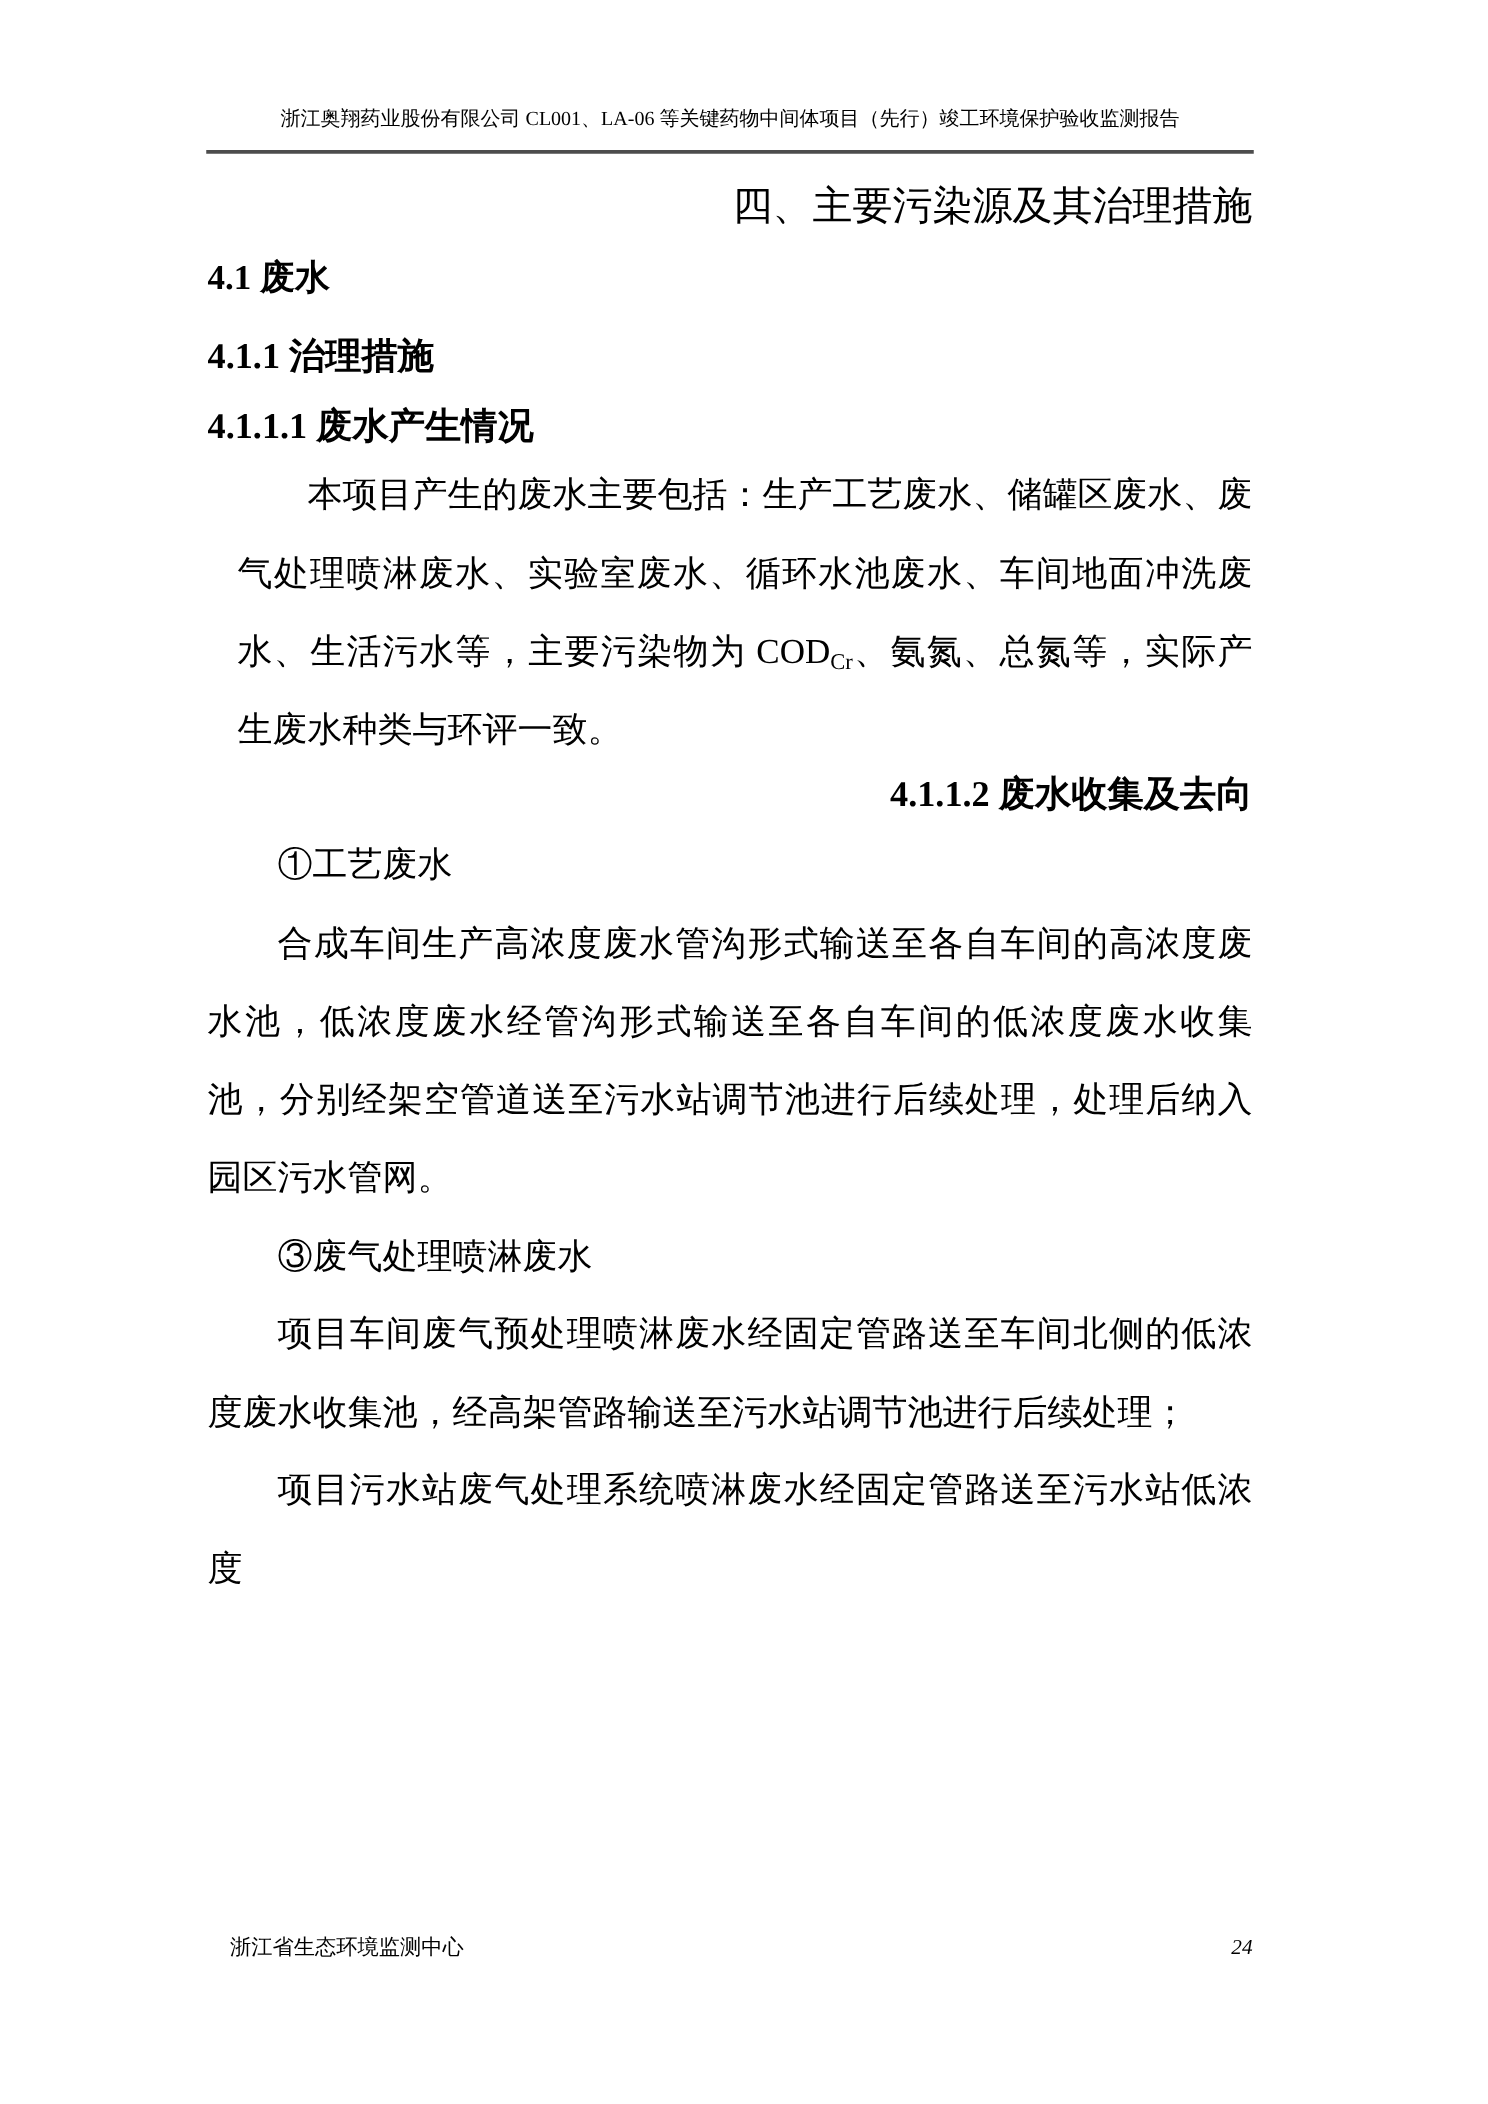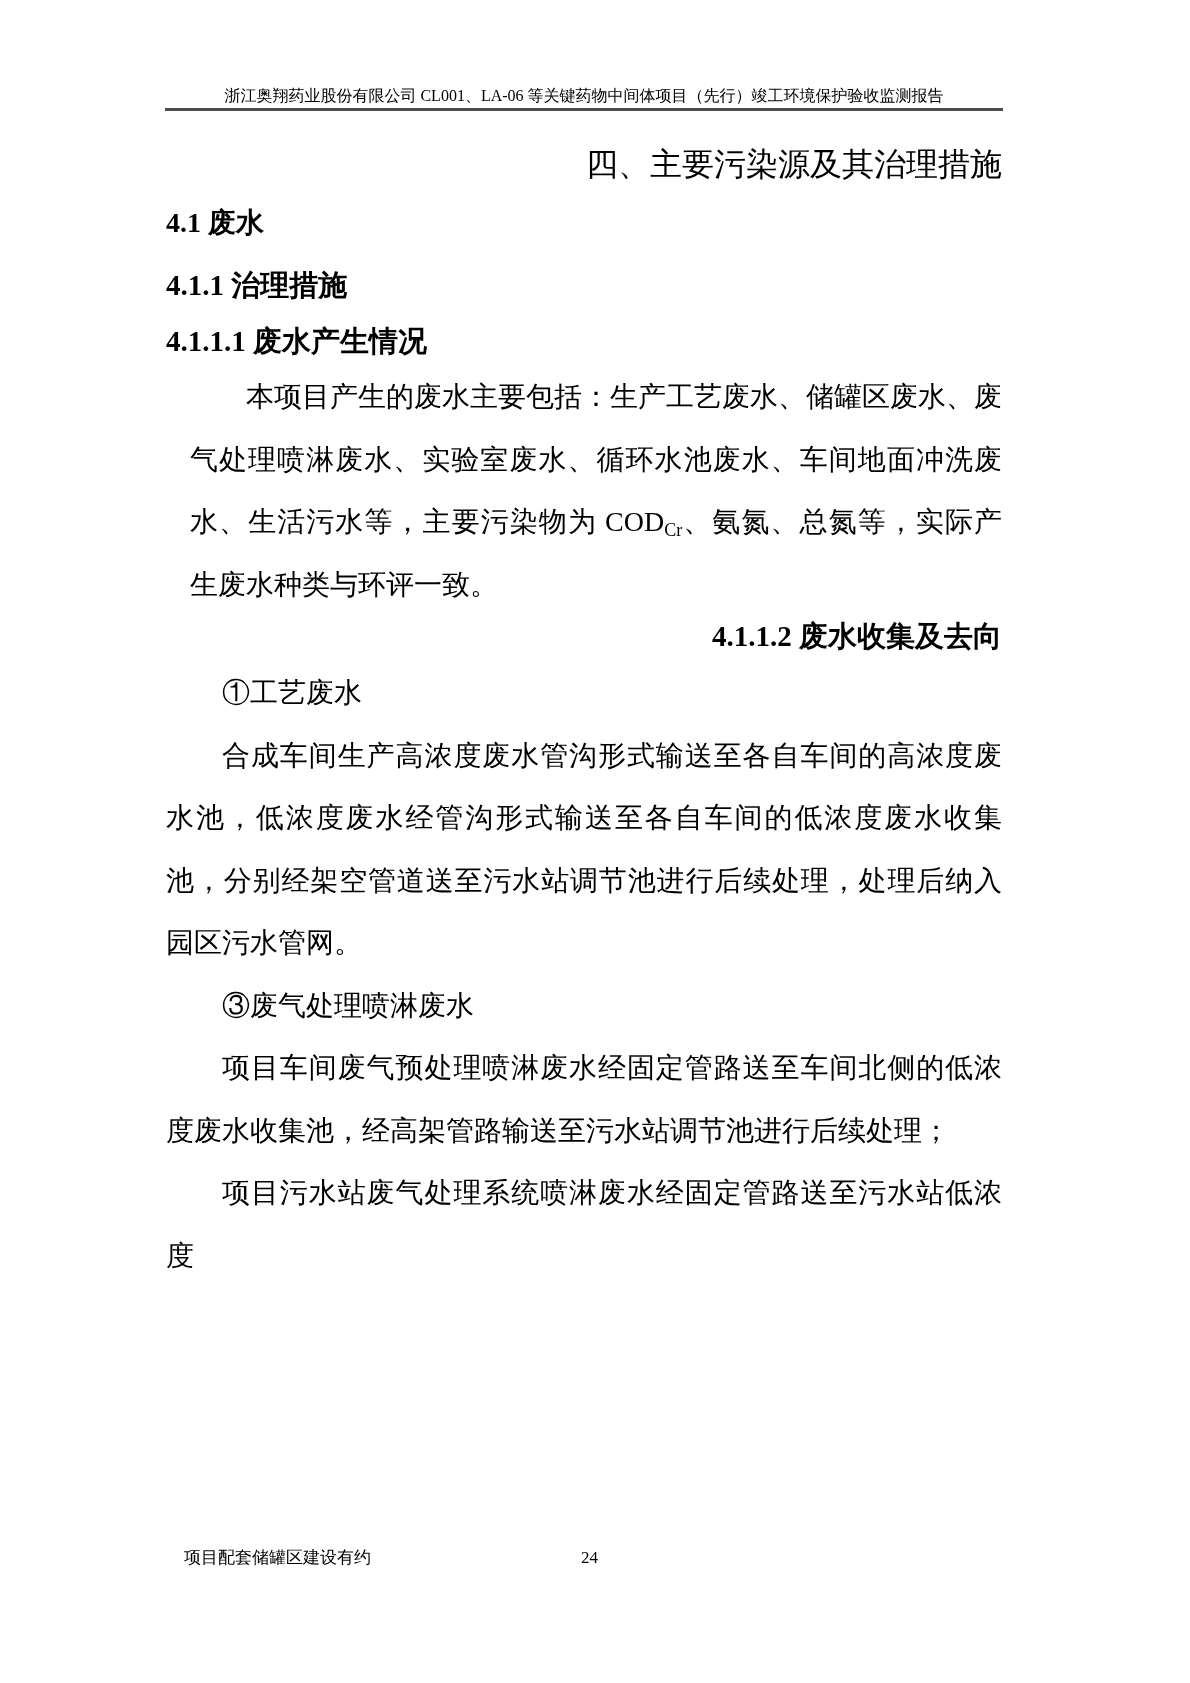--- a/index.html
+++ b/index.html
@@ -17,21 +17,21 @@
     color: #000000;
   }
   .running-header {
     position: absolute;
     top: 84px;
     left: 165px;
     width: 838px;
     text-align: center;
     font-size: 16px;
     line-height: 24px;
-    padding-bottom: 0;
+    padding-bottom: 12px;
     border-bottom: 3px solid #4d4d4d;
     white-space: nowrap;
   }
   .content {
     position: absolute;
     top: 130px;
     left: 166px;
     width: 836px;
   }
   .doc-title {
@@ -86,21 +86,22 @@
   .footer-org {
     position: absolute;
     left: 18px;
     top: 0;
   }
   .footer-page {
     position: absolute;
     left: 11px;
     right: 0;
     top: 0;
-    text-align: center;
+    text-align: right;
+    font-style: italic;
   }
 </style>
 </head>
 <body>
 
 <div class="page">
 
   <div class="running-header">
     <span>浙江奥翔药业股份有限公司 CL001、LA-06 等关键药物中间体项目（先行）竣工环境保护验收监测报告</span>
   </div>
@@ -127,17 +128,17 @@
 
     <p class="list-line">③废气处理喷淋废水</p>
 
     <p class="body-para">项目车间废气预处理喷淋废水经固定管路送至车间北侧的低浓度废水收集池，经高架管路输送至污水站调节池进行后续处理；</p>
 
     <p class="body-para">项目污水站废气处理系统喷淋废水经固定管路送至污水站低浓度</p>
 
   </div>
 
   <div class="footer">
-    <span class="footer-org">项目配套储罐区建设有约</span>
+    <span class="footer-org">浙江省生态环境监测中心</span>
     <span class="footer-page">24</span>
   </div>
 
 </div>
 
 </body></html>

